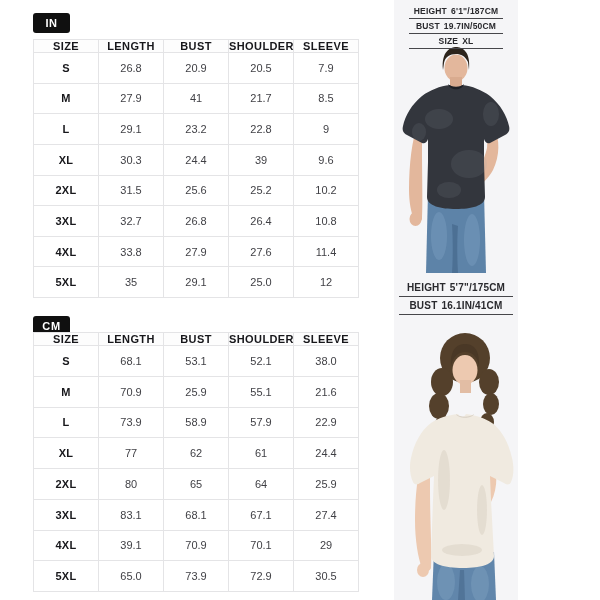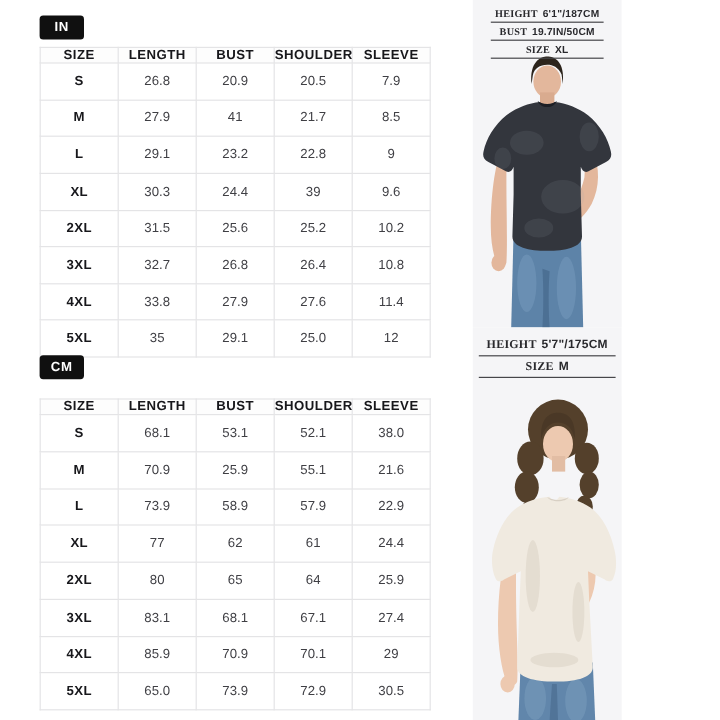--- a/index.html
+++ b/index.html
@@ -9,21 +9,21 @@
     font-family:"Liberation Sans", sans-serif; overflow:hidden;
   }
   
   .badge {
     position:absolute; left:33px; width:37px; height:20px;
     background:#101010; color:#ffffff; border-radius:3px;
     font-size:11px; font-weight:bold; letter-spacing:.6px;
     display:flex; align-items:center; justify-content:center;
   }
   #badge-in { top:13px; }
-  #badge-cm { top:296px; }
+  #badge-cm { top:316px; }
 
   
   .sizetable {
     position:absolute; left:33px; width:326px;
     border-collapse:collapse; table-layout:fixed;
   }
   #table-in { top:39px;  height:259px; }
   #table-cm { top:332px; height:260px; }
   .sizetable th, .sizetable td {
     border:1px solid #e4e4e6; text-align:center; vertical-align:middle; padding:0;
@@ -42,21 +42,21 @@
 
   .info { position:relative; z-index:2; }
   #panel-male .info { padding-top:4px; }
   #panel-female .info { padding-top:6px; }
   .info-line {
     text-align:center; font-weight:bold; color:#29292d;
     border-bottom:1px solid #46464a; white-space:nowrap; letter-spacing:.2px;
   }
   #panel-male .info-line   { margin:0 15px; font-size:8.5px; padding:2px 0 2px; }
   #panel-female .info-line { margin:0 5px;  font-size:10px;  padding:3px 0 3px; }
-  .info-line .lbl { margin-right:4px;font-family:Liberation Serif, serif; }
+  .info-line .lbl { margin-right:4px; }
 
   .photo { position:absolute; left:0; width:124px; display:block; }
   #photo-male   { top:44px; height:229px; }
   #photo-female { top:57px; height:270px; }
 </style>
 </head>
 <body>
 
 <div class="canvas">
 
@@ -182,21 +182,21 @@
       </tr>
       <tr>
         <td class="sz">3XL</td>
         <td>83.1</td>
         <td>68.1</td>
         <td>67.1</td>
         <td>27.4</td>
       </tr>
       <tr>
         <td class="sz">4XL</td>
-        <td>85.9</td>
+        <td>39.1</td>
         <td>70.9</td>
         <td>70.1</td>
         <td>29</td>
       </tr>
       <tr>
         <td class="sz">5XL</td>
         <td>65.0</td>
         <td>73.9</td>
         <td>72.9</td>
         <td>30.5</td>
@@ -243,21 +243,21 @@
       </g>
     </svg>
   </aside>
 
   <aside class="panel" id="panel-female">
     <div class="info">
       <div class="info-line">
         <span class="lbl">HEIGHT</span><span>5'7"/175CM</span>
       </div>
       <div class="info-line">
-        <span class="lbl">SIZE</span><span>M</span>
+        <span class="lbl">BUST</span><span>16.1IN/41CM</span>
       </div>
     </div>
     <svg class="photo" id="photo-female" viewBox="0 0 124 270" aria-hidden="true">
       <rect width="124" height="270" fill="#f5f5f7"></rect>
 
       <g fill="#54402b">
         <ellipse cx="71" cy="28" rx="25" ry="25"></ellipse>
         <ellipse cx="48" cy="52" rx="11" ry="14"></ellipse>
         <ellipse cx="45" cy="76" rx="10" ry="13"></ellipse>
         <ellipse cx="49" cy="97" rx="9" ry="11"></ellipse>

